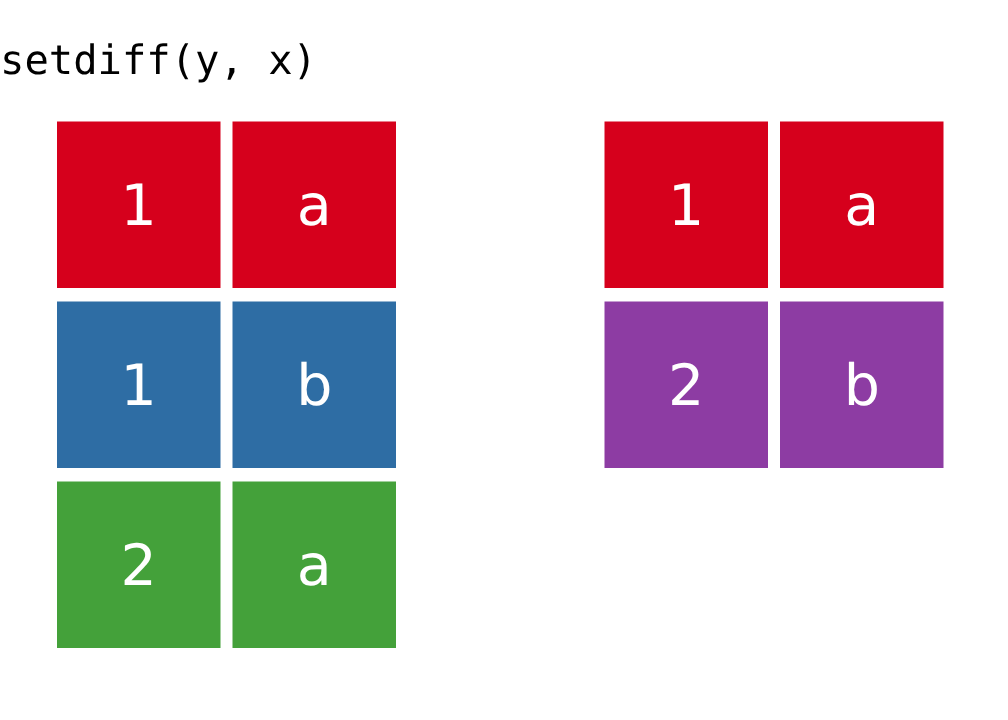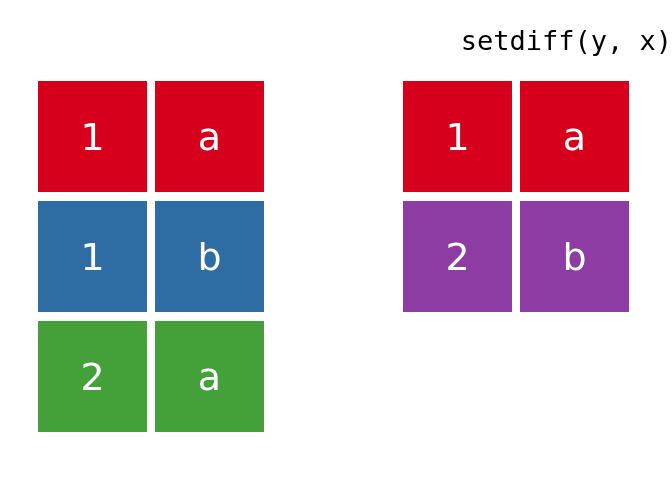--- a/index.html
+++ b/index.html
@@ -19,21 +19,21 @@
     left: 0; top: 0;
     width: 672px;
     height: 480px;
     background: #ffffff;
   }
   #title {
     position: absolute;
     left: 0;
     top: 24px;
     width: 672px;
-    text-align: right;
+    text-align: left;
     font-family: "DejaVu Sans Mono", monospace;
     font-size: 27px;
     line-height: 34px;
     color: #000000;
     letter-spacing: 0px;
     white-space: pre;
   }
   .table {
     position: absolute;
     display: flex;

